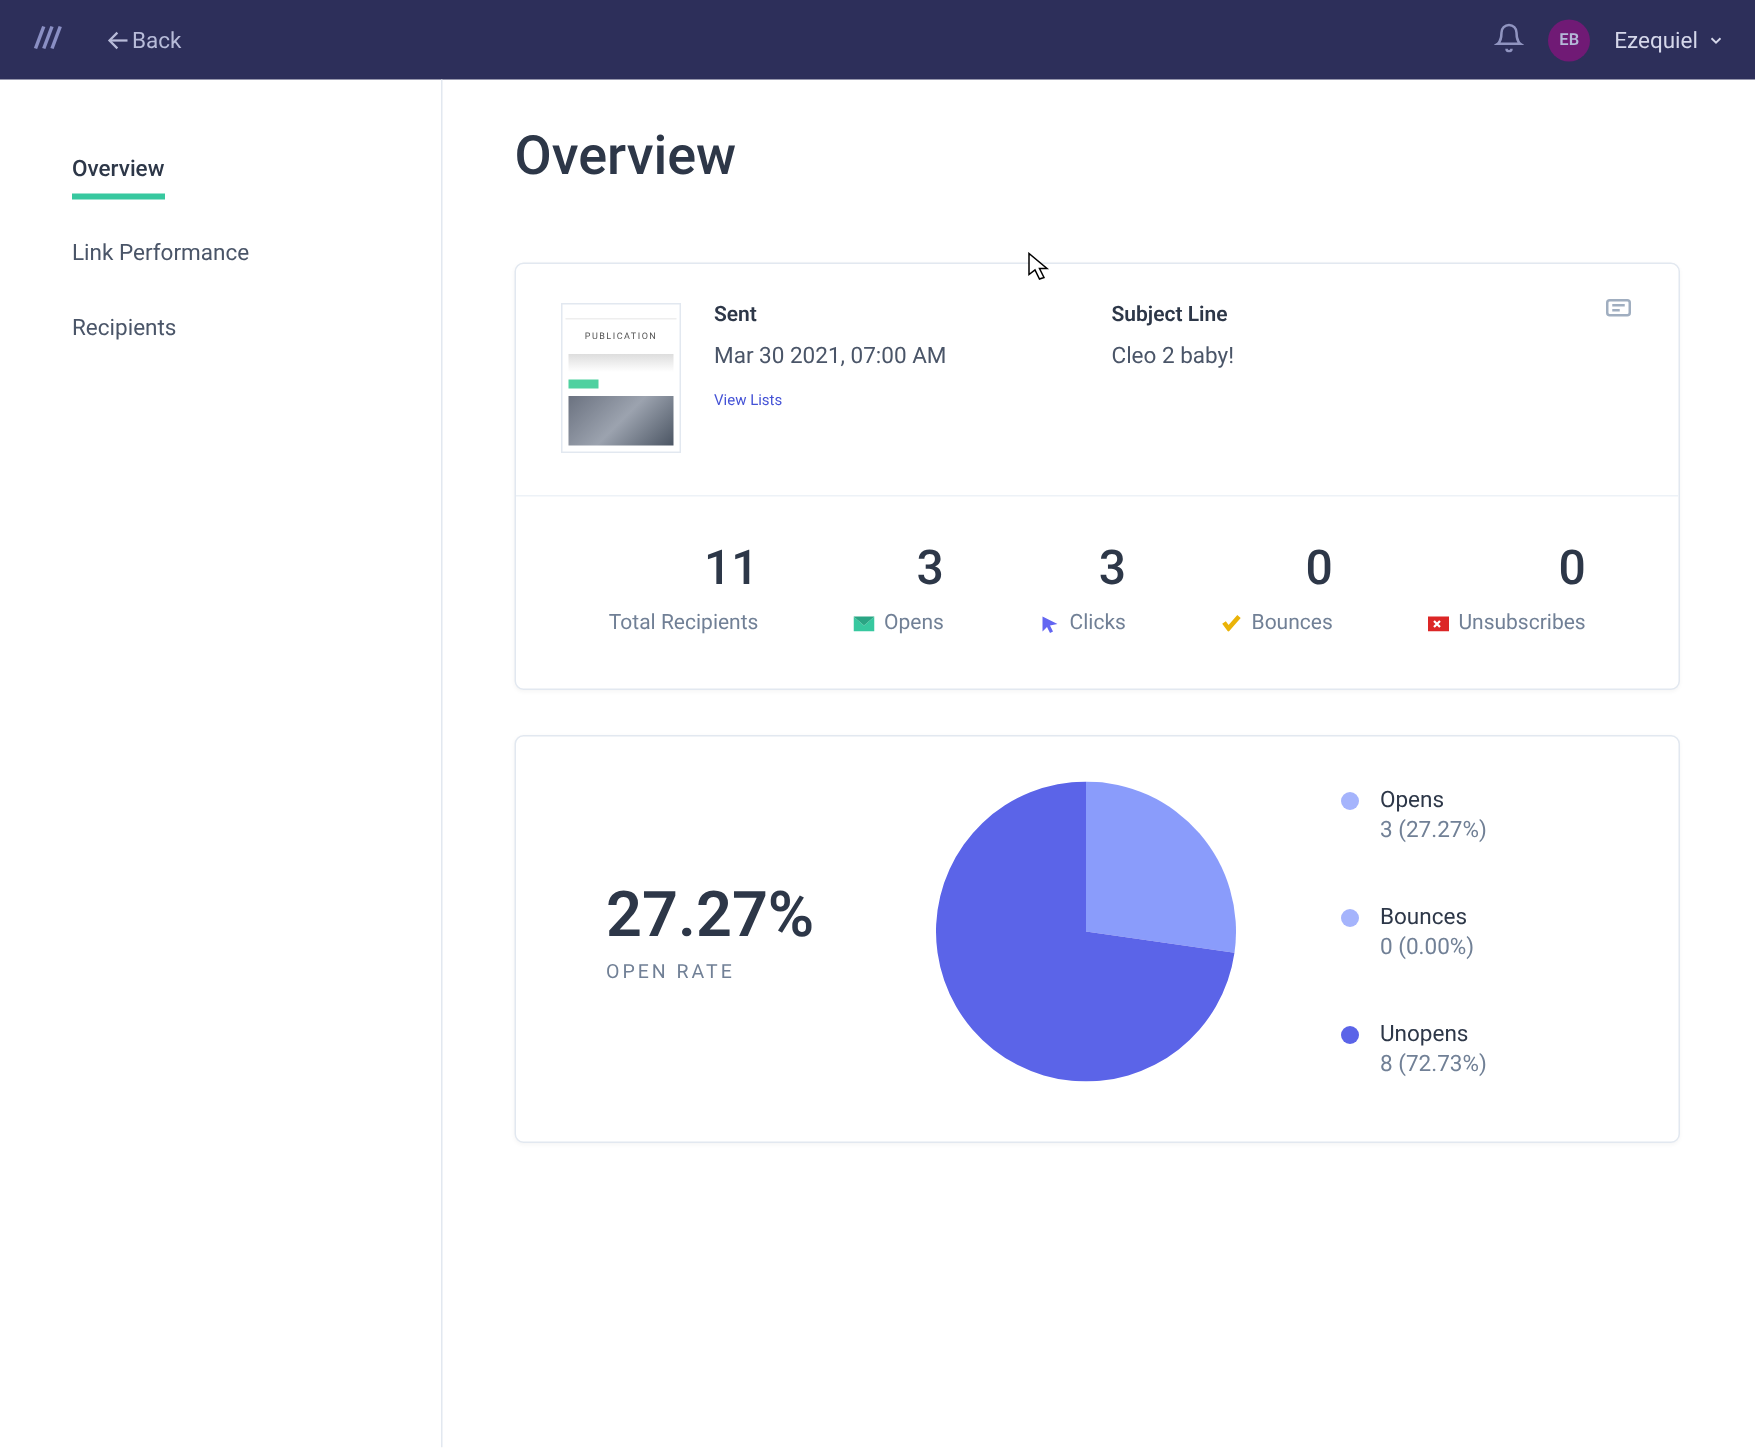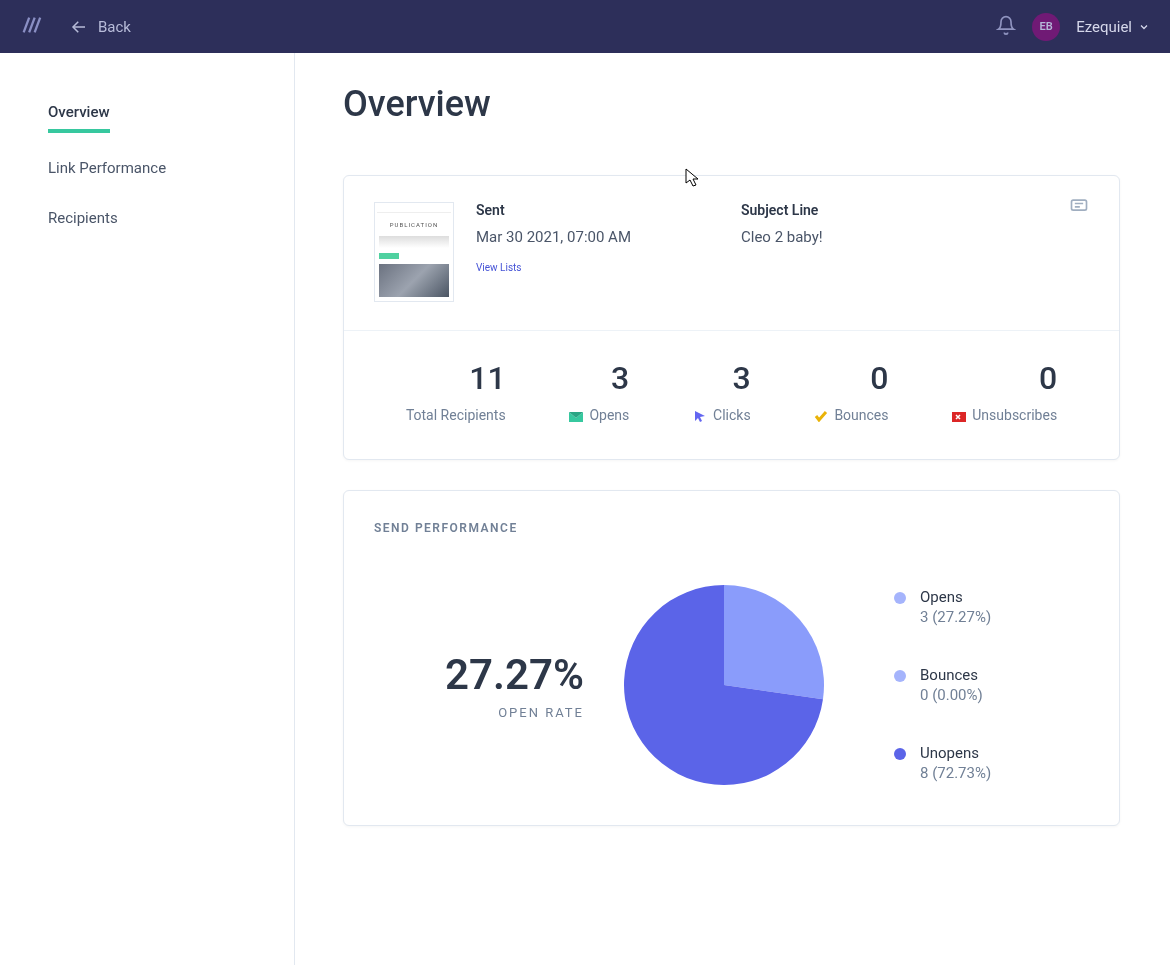--- a/index.html
+++ b/index.html
@@ -26,21 +26,20 @@
       display: flex;
       align-items: center;
       gap: 28px;
     }
     .logo {
       color: #8a8fc4;
     }
     .back-btn {
       display: flex;
       align-items: center;
-      gap: 10px;
       color: #b8bcd9;
       cursor: pointer;
       font-size: 15px;
     }
     .header-right {
       display: flex;
       align-items: center;
       gap: 16px;
     }
     .bell-icon {
@@ -235,21 +234,21 @@
       text-transform: uppercase;
       margin-bottom: 50px;
     }
     .perf-body {
       display: flex;
       align-items: center;
       gap: 40px;
     }
     .perf-left {
       width: 210px;
-      text-align: right;
+      text-align: left;
       padding-left: 30px;
     }
     .perf-pct {
       font-size: 42px;
       font-weight: 600;
       color: #2d3748;
     }
     .perf-pct-label {
       font-size: 13px;
       letter-spacing: 2px;
@@ -419,21 +418,20 @@
                   <path stroke="#fff" stroke-width="1.5" d="M4 5 L8 9 M8 5 L4 9"></path>
                 </svg>
             </span>
             <span>Unsubscribes</span>
           </div>
         </div>
       </div>
     </div>
 
     <div class="card perf-card">
-      <div class="perf-title">SEND PERFORMANCE</div>
       <div class="perf-body">
         <div class="perf-left">
           <div class="perf-pct">27.27%</div>
           <div class="perf-pct-label">OPEN RATE</div>
         </div>
         <div class="pie-wrap">
           <svg id="pie-svg" width="200" height="200" viewBox="0 0 200 200">
               <path d="M 100 100 L 100 0 A 100 100 0 0 1 198.9821441880933 114.2314838273285 Z" fill="#8a9cfb"></path>
               <path d="M 100 100 L 198.9821441880933 114.2314838273285 A 100 100 0 1 1 99.99999999999999 0 Z" fill="#5b64e8"></path>
             </svg>

